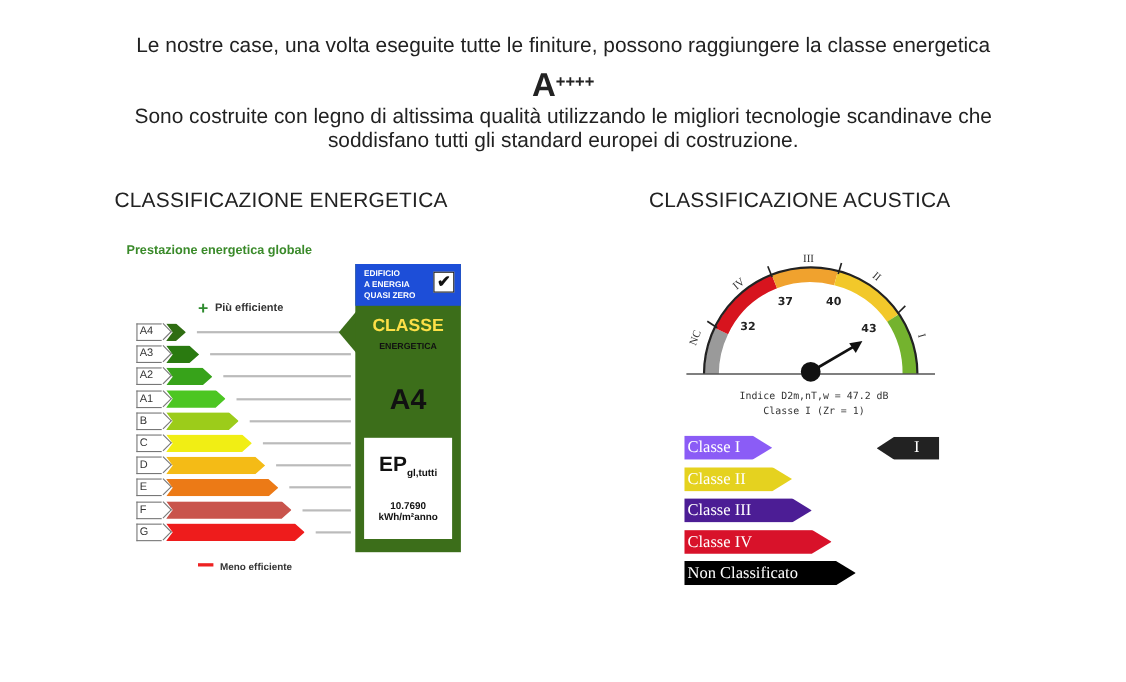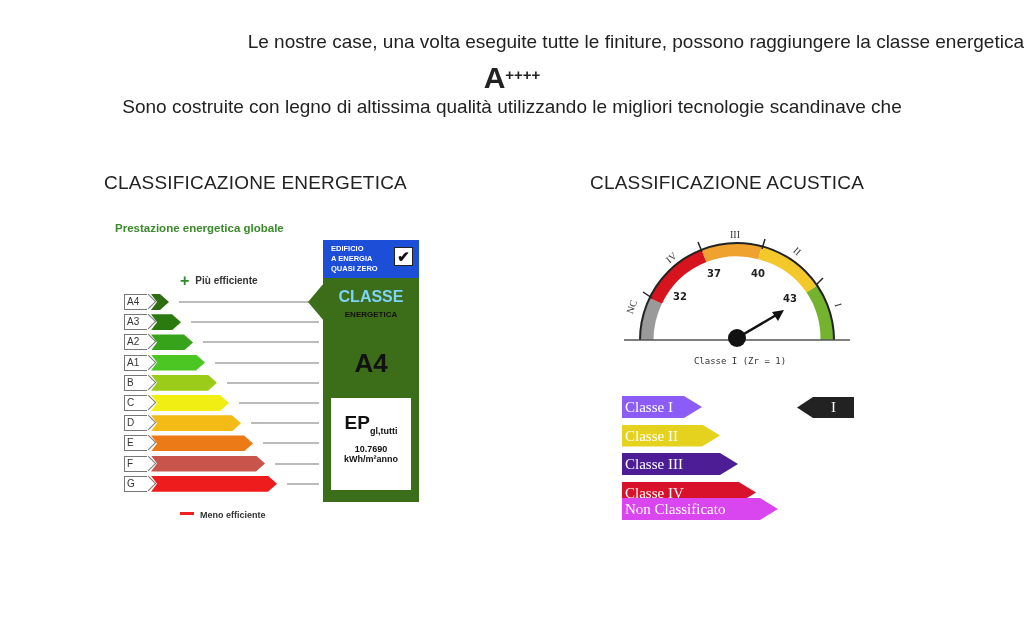--- a/index.html
+++ b/index.html
@@ -1,58 +1,59 @@
 <!DOCTYPE html>
 <html><head>
 <meta charset="utf-8">
 <style>
   html,body{margin:0;padding:0;background:#fff;}
   body{width:1024px;height:620px;position:relative;overflow:hidden;font-family:"Liberation Sans",sans-serif;color:#222;}
   .intro{position:absolute;left:0;top:30px;width:1024px;text-align:center;font-size:19px;line-height:24px;color:#222;}
-  .intro .l1{display:block;text-align:right;}
+  .intro .l1{display:block;}
   .intro .big{display:block;font-size:30px;line-height:38px;font-weight:bold;margin-top:2px;}
   .intro .big sup{font-size:15px;vertical-align:8px;}
   .intro .l3{display:block;margin-top:-2px;}
   .sec-title{position:absolute;top:172px;font-size:19px;color:#222;letter-spacing:0.2px;}
   
   .en{position:absolute;left:112px;top:218px;width:310px;height:310px;}
   .en .hd{position:absolute;left:3px;top:4px;font-size:11.5px;font-weight:bold;color:#3a8a2a;}
   .en .plus{position:absolute;left:68px;top:54px;font-size:10px;font-weight:bold;color:#333;}
   .en .plus b{color:#2e8b2e;font-size:16px;vertical-align:-2px;margin-right:6px;}
   .en .minus{position:absolute;left:68px;top:292px;font-size:9px;font-weight:bold;color:#333;}
   .en .minus i{display:inline-block;width:14px;height:3px;background:#e22;vertical-align:3px;margin-right:6px;}
   .row{position:absolute;left:12px;height:16px;}
   .row .tag{position:absolute;left:0;top:0;width:20px;height:14px;border:1px solid #777;border-right:none;font-size:10px;line-height:14px;padding-left:2px;color:#333;background:#fff;}
   .row .tag:after{content:"";position:absolute;right:-7px;top:1px;width:10px;height:10px;border-right:1px solid #777;border-top:1px solid #777;transform:rotate(45deg);background:#fff;}
   .row .bar{position:absolute;left:27px;top:0;height:16px;clip-path:polygon(0 0,calc(100% - 9px) 0,100% 50%,calc(100% - 9px) 100%,0 100%,6px 50%);}
   .row .line{position:absolute;top:7px;height:2px;background:#bbb;}
   .panel{position:absolute;left:211px;top:22px;width:96px;height:262px;background:#3c6e1a;}
   .panel .top{position:absolute;left:0;top:0;width:96px;height:38px;background:#1d4ed8;color:#fff;font-size:7.5px;font-weight:bold;line-height:10px;padding:4px 0 0 8px;box-sizing:border-box;}
   .panel .chk{position:absolute;right:6px;top:7px;width:17px;height:17px;background:#fff;border:1px solid #222;font-size:15px;line-height:17px;text-align:center;color:#111;}
-  .panel .cl{position:absolute;top:48px;width:96px;text-align:center;font-size:16px;font-weight:bold;color:#7dd3fc;}
+  .panel .cl{position:absolute;top:48px;width:96px;text-align:center;font-size:16px;font-weight:bold;color:#fde047;}
   .panel .ce{position:absolute;top:70px;width:96px;text-align:center;font-size:8px;font-weight:bold;color:#111;}
   .panel .a4{position:absolute;top:108px;width:96px;text-align:center;font-size:26px;font-weight:bold;color:#111;}
   .panel .box{position:absolute;left:8px;top:158px;width:80px;height:92px;background:#fff;text-align:center;}
   .panel .ep{margin-top:14px;font-size:19px;font-weight:bold;color:#111;}
   .panel .ep sub{font-size:9px;}
-  .panel .val{margin-top:8px;font-size:9px;font-weight:bold;line-height:10px;color:#111;}
+  .panel .val{margin-top:20px;font-size:9px;font-weight:bold;line-height:10px;color:#111;}
   .pointer{position:absolute;left:196px;top:65px;width:16px;height:38px;background:#3c6e1a;clip-path:polygon(100% 0,100% 100%,0 50%);}
   
   .ac{position:absolute;left:610px;top:222px;width:260px;height:320px;}
   .ac .idx{position:absolute;left:0;top:133px;width:260px;text-align:center;font-family:"DejaVu Sans Mono",monospace;font-size:9px;color:#333;line-height:13px;}
   .cls{position:absolute;left:12px;height:22px;color:#fff;font-family:"Liberation Serif",serif;font-size:15px;line-height:22px;padding-left:3px;box-sizing:border-box;clip-path:polygon(0 0,calc(100% - 18px) 0,100% 50%,calc(100% - 18px) 100%,0 100%);}
   .res{position:absolute;left:187px;top:175px;width:57px;height:21px;background:#222;color:#fff;font-family:"Liberation Serif",serif;font-size:15px;line-height:21px;text-align:right;padding-right:18px;box-sizing:border-box;clip-path:polygon(16px 0,100% 0,100% 100%,16px 100%,0 50%);}
 </style>
 </head>
 <body>
 
 <div class="intro">
   <span class="l1">Le nostre case, una volta eseguite tutte le finiture, possono raggiungere la classe energetica</span>
   <span class="big"><span>A</span><sup>++++</sup></span>
   <span class="l3">Sono costruite con legno di altissima qualità utilizzando le migliori tecnologie scandinave che</span>
+  <span class="l3">soddisfano tutti gli standard europei di costruzione.</span>
 </div>
 
 <div class="sec-title" style="left:104px;">CLASSIFICAZIONE ENERGETICA</div>
 <div class="sec-title" style="left:590px;">CLASSIFICAZIONE ACUSTICA</div>
 
 <div class="en">
   <div class="hd">Prestazione energetica globale</div>
   <div class="plus"><b>+</b><span>Più efficiente</span></div>
 
   <div id="rows">
@@ -153,23 +154,24 @@
     <text x="224" y="85" font-size="10" font-family="Liberation Serif,serif" fill="#333" transform="rotate(75 226 84)">I</text>
     <text x="63" y="78" font-size="10" font-weight="bold" font-family="DejaVu Sans,sans-serif" fill="#222">32</text>
     <text x="97" y="55" font-size="10" font-weight="bold" font-family="DejaVu Sans,sans-serif" fill="#222">37</text>
     <text x="141" y="55" font-size="10" font-weight="bold" font-family="DejaVu Sans,sans-serif" fill="#222">40</text>
     <text x="173" y="80" font-size="10" font-weight="bold" font-family="DejaVu Sans,sans-serif" fill="#222">43</text>
     <line x1="127" y1="116" x2="168" y2="92" stroke="#111" stroke-width="2.5"></line>
     <polygon points="174,88 162,90 168,99" fill="#111"></polygon>
     <circle cx="127" cy="116" r="9" fill="#111"></circle>
   </svg>
   <div class="idx">
+    <div>Indice D2m,nT,w = 47.2 dB</div>
     <div>Classe I (Zr = 1)</div>
   </div>
   <div id="acrows">
       <div class="cls" style="top: 174px; width: 80px; background: #8b5cf6;">Classe I</div>
       <div class="cls" style="top: 202.5px; width: 98px; background: rgb(229, 210, 31);">Classe II</div>
       <div class="cls" style="top: 231px; width: 116px; background: #4c1d95;">Classe III</div>
       <div class="cls" style="top: 259.5px; width: 134px; background: rgb(216, 18, 42);">Classe IV</div>
-      <div class="cls" style="top: 276px; width: 156px; background: #d946ef;">Non Classificato</div>
+      <div class="cls" style="top: 288px; width: 156px; background: #000000;">Non Classificato</div>
     </div>
   <div class="res">I</div>
 </div>
 
 </body></html>

